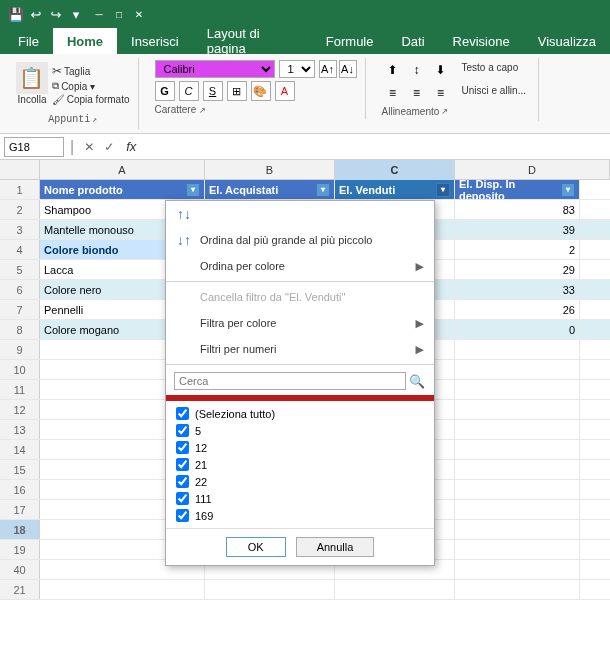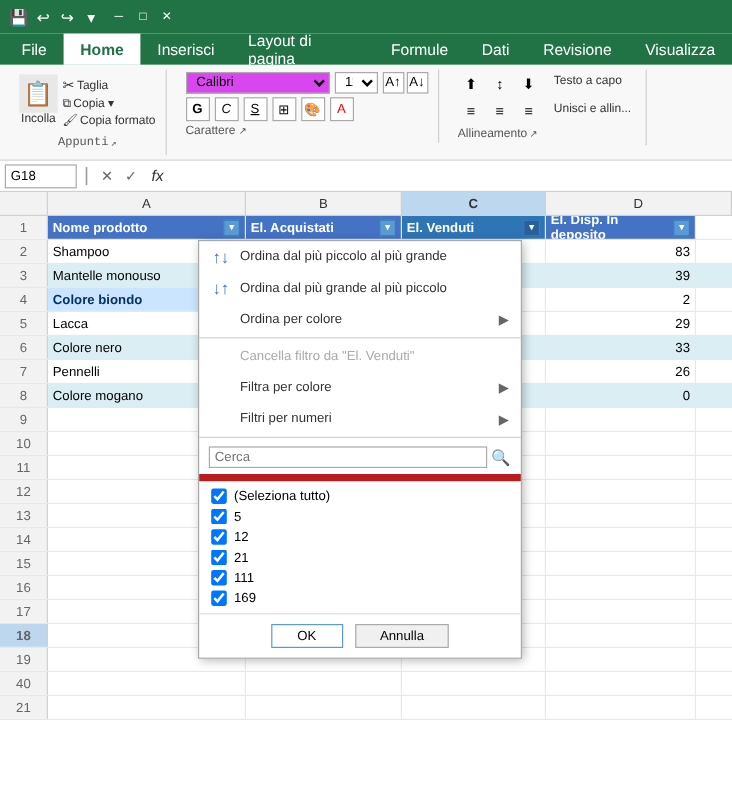--- a/index.html
+++ b/index.html
@@ -519,21 +519,20 @@
         <div class="grid-cell col-c"></div>
         <div class="grid-cell col-d"></div>
       </div>
   </div>
 </div>
 
 <div class="dropdown-menu">
 
   <div class="menu-item">
     <span class="menu-icon" style="font-size:14px;color:#4472c4;">↑↓</span>
-    <span>Ordina dal più piccolo al più grande</span>
   </div>
 
   <div class="menu-item">
     <span class="menu-icon" style="font-size:14px;color:#4472c4;">↓↑</span>
     <span>Ordina dal più grande al più piccolo</span>
   </div>
 
   <div class="menu-item">
     <span class="menu-icon"></span>
     <span>Ordina per colore</span>
@@ -576,20 +575,24 @@
     <div class="checkbox-item">
       <input type="checkbox" checked="" style="">
       <span>12</span>
     </div>
     <div class="checkbox-item">
       <input type="checkbox" checked="" style="">
       <span>21</span>
     </div>
     <div class="checkbox-item">
       <input type="checkbox" checked="" style="">
+      <span>22</span>
+    </div>
+    <div class="checkbox-item">
+      <input type="checkbox" checked="" style="">
       <span>111</span>
     </div>
     <div class="checkbox-item">
       <input type="checkbox" checked="" style="">
       <span>169</span>
     </div>
   </div>
 
   <div class="dropdown-footer">
     <button class="footer-btn ok-btn">OK</button>

